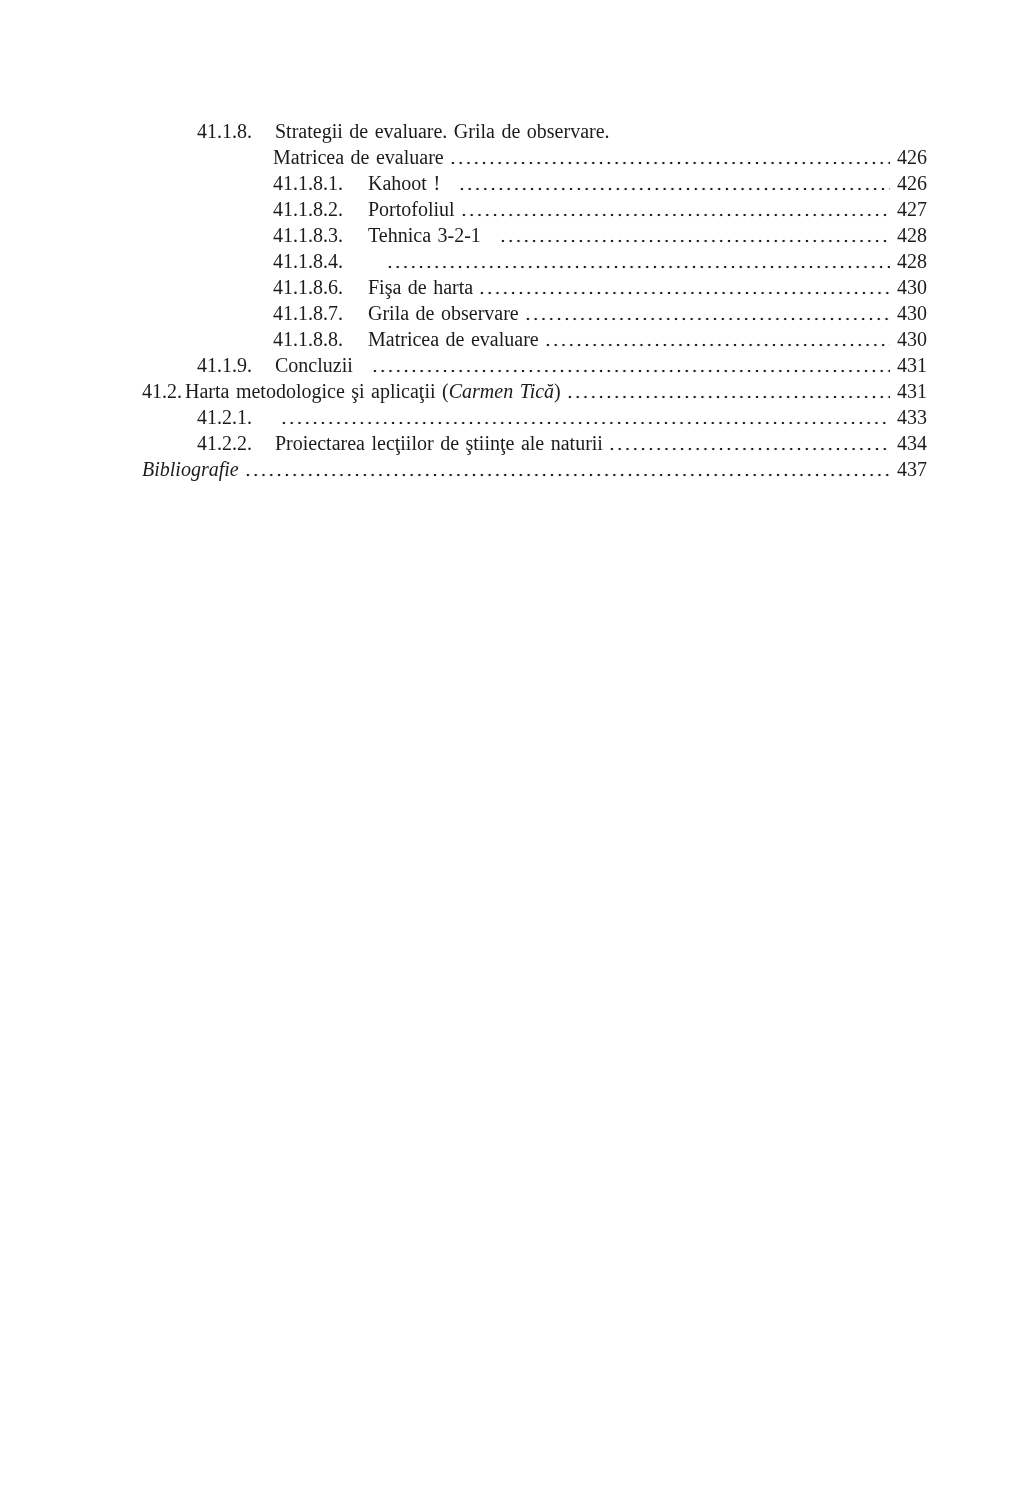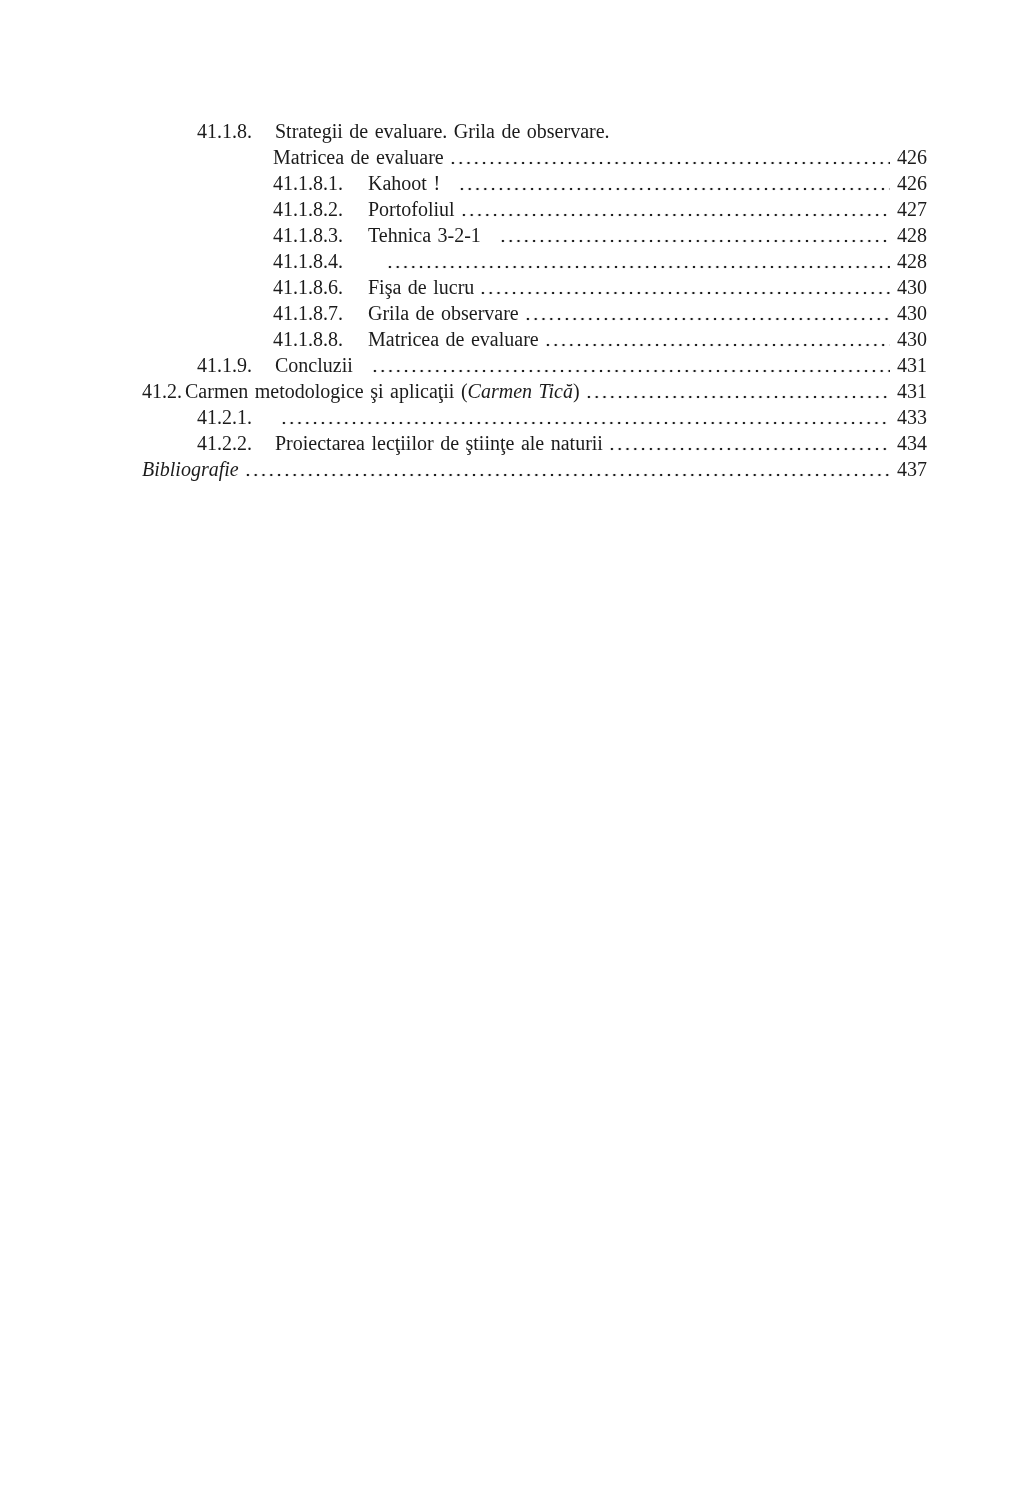--- a/index.html
+++ b/index.html
@@ -86,21 +86,21 @@
         <span class="leader gap"></span>
         <span class="pg">428</span>
       </div>
       <div class="toc-row lvl4">
         <span class="num">41.1.8.4.</span>
         <span class="leader gap"></span>
         <span class="pg">428</span>
       </div>
       <div class="toc-row lvl4">
         <span class="num">41.1.8.6.</span>
-        <span class="txt"><span>Fişa de lucru</span></span>
+        <span class="txt"><span>Fişa de harta</span></span>
         <span class="leader"></span>
         <span class="pg">430</span>
       </div>
       <div class="toc-row lvl4">
         <span class="num">41.1.8.7.</span>
         <span class="txt"><span>Grila de observare</span></span>
         <span class="leader"></span>
         <span class="pg">430</span>
       </div>
       <div class="toc-row lvl4">
@@ -110,21 +110,21 @@
         <span class="pg">430</span>
       </div>
       <div class="toc-row lvl3">
         <span class="num">41.1.9.</span>
         <span class="txt"><span>Concluzii</span></span>
         <span class="leader gap"></span>
         <span class="pg">431</span>
       </div>
       <div class="toc-row lvl2">
         <span class="num">41.2.</span>
-        <span class="txt"><span>Carmen metodologice şi aplicaţii (</span><span class="it">Carmen Tică</span><span>)</span></span>
+        <span class="txt"><span>Harta metodologice şi aplicaţii (</span><span class="it">Carmen Tică</span><span>)</span></span>
         <span class="leader"></span>
         <span class="pg">431</span>
       </div>
       <div class="toc-row lvl3">
         <span class="num">41.2.1.</span>
         <span class="leader"></span>
         <span class="pg">433</span>
       </div>
       <div class="toc-row lvl3">
         <span class="num">41.2.2.</span>

